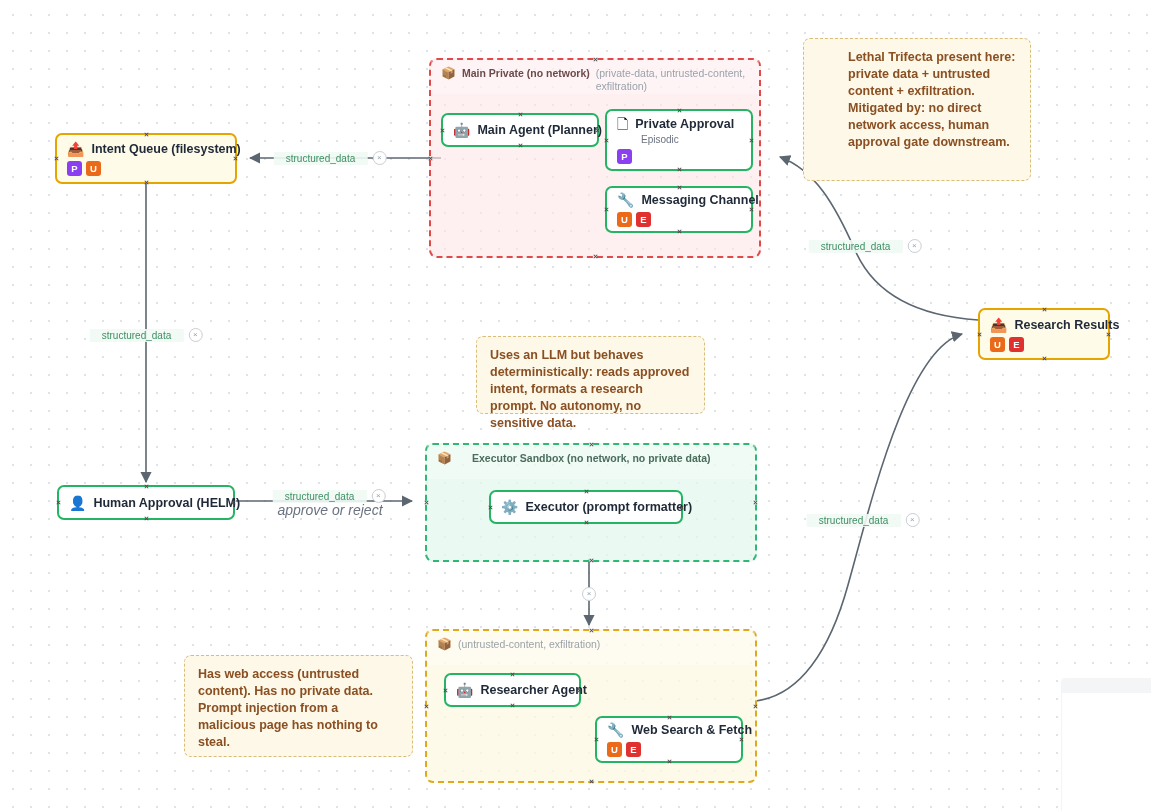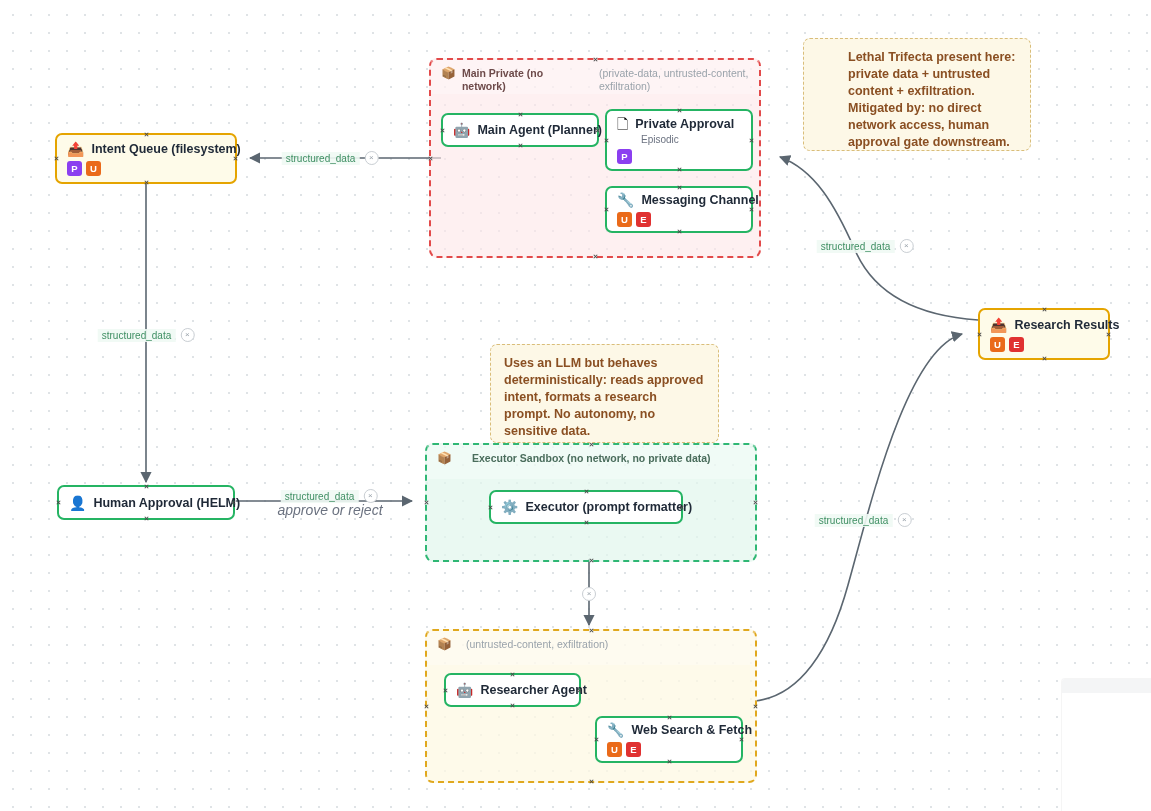--- a/index.html
+++ b/index.html
@@ -22,21 +22,21 @@
   svg.edges{position:absolute;left:0;top:0;width:1151px;height:811px;overflow:visible;pointer-events:none;}
 
   
   .group{position:absolute;border-radius:8px;}
   .group .ghead{
     position:absolute;left:0;right:0;top:0;height:34px;
     display:flex;align-items:flex-start;padding:7px 10px 0 10px;
     box-sizing:border-box;gap:6px;
   }
   .gtitle{font-size:10.5px;font-weight:bold;line-height:12.5px;max-width:150px;}
-  .gtags{font-size:10.5px;line-height:12.5px;color:#9aa3ab;font-weight:normal;max-width:150px;margin-left:8px;}
+  .gtags{font-size:10.5px;line-height:12.5px;color:#9aa3ab;font-weight:normal;max-width:150px;}
   .gicon{font-size:12px;line-height:12px;}
 
   #grp-main{left:429px;top:58px;width:328px;height:196px;
     border:2px dashed #e24a4a;background:rgba(253,231,233,.62);}
   #grp-main .ghead{background:rgba(255,255,255,.30);}
   #grp-main .gtitle{color:#6d4a4a;}
 
   #grp-exec{left:425px;top:443px;width:328px;height:115px;
     border:2px dashed #2fb774;background:rgba(226,247,237,.72);}
   #grp-exec .ghead{background:rgba(255,255,255,.30);}
@@ -82,32 +82,32 @@
   .h.r{top:50%;right:-3px;margin-top:-2.5px;}
 
   
   .note{
     position:absolute;box-sizing:border-box;
     border:1.5px dashed #d9bd7a;border-radius:7px;
     background:#fdf8e7;
     padding:10px 13px;
     color:#8a4f22;font-size:12.5px;font-weight:bold;line-height:17px;
   }
-  #note-trifecta{left:803px;top:38px;width:228px;height:113px;padding-left:44px;}
-  #note-exec{left:476px;top:344px;width:229px;height:99px;margin-left:14px;}
+  #note-trifecta{left:803px;top:38px;width:228px;height:143px;padding-left:44px;}
+  #note-exec{left:476px;top:336px;width:229px;height:78px;}
   #note-res{left:184px;top:655px;width:229px;height:102px;}
 
   
   .elabel{
     position:absolute;display:flex;align-items:center;gap:5px;
     transform:translate(-50%,-50%);
   }
   .elabel .etext{
     font-size:10px;color:#3f8f63;background:rgba(240,250,244,.9);
-    padding:1px 4px;border-radius:0;white-space:nowrap;
+    padding:1px 12px;border-radius:0;white-space:nowrap;
   }
   .elabel .ebtn{
     width:12px;height:12px;border-radius:50%;border:1px solid #c9ced3;
     background:#fff;color:#9aa3ab;font-size:8px;line-height:10px;
     display:flex;align-items:center;justify-content:center;
   }
   .esub{
     position:absolute;transform:translate(-50%,-50%);
     font-size:14px;font-style:italic;color:#6b7280;white-space:nowrap;
   }
@@ -339,17 +339,18 @@
   <div class="elabel" style="left:863px;top:520px;">
     <span class="etext">structured_data</span>
     <span class="ebtn">×</span>
   </div>
 
 </div>
 
 <div class="layer">
   <div class="note" id="note-trifecta">Lethal Trifecta present here: private data + untrusted content + exfiltration. Mitigated by: no direct network access, human approval gate downstream.</div>
   <div class="note" id="note-exec">Uses an LLM but behaves deterministically: reads approved intent, formats a research prompt. No autonomy, no sensitive data.</div>
+  <div class="note" id="note-res">Has web access (untrusted content). Has no private data. Prompt injection from a malicious page has nothing to steal.</div>
 </div>
 
 <div id="corner-panel">
   <div class="cp-bar"></div>
 </div>
 
 </body></html>

